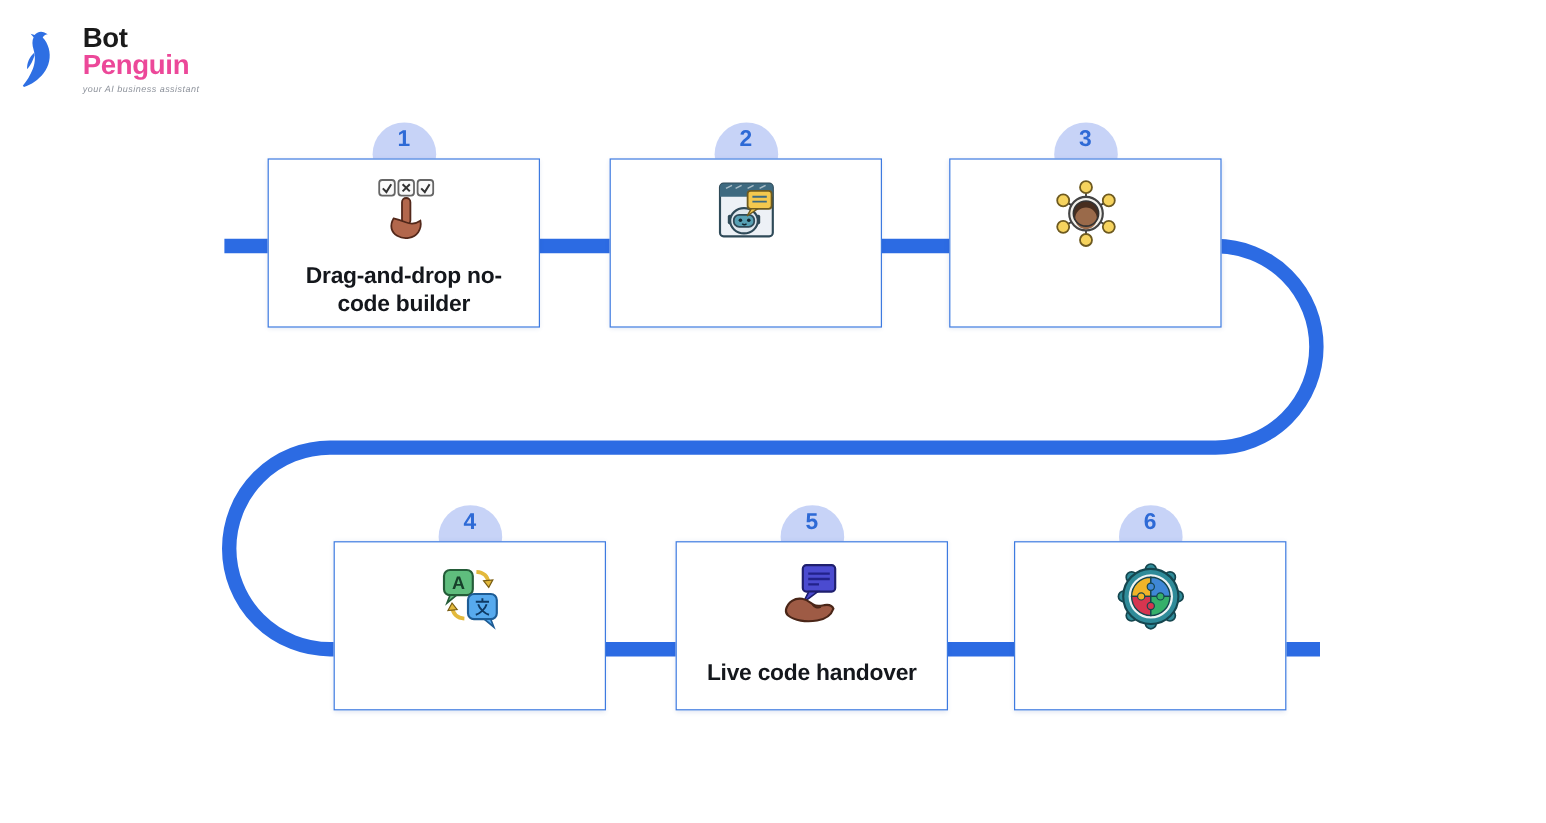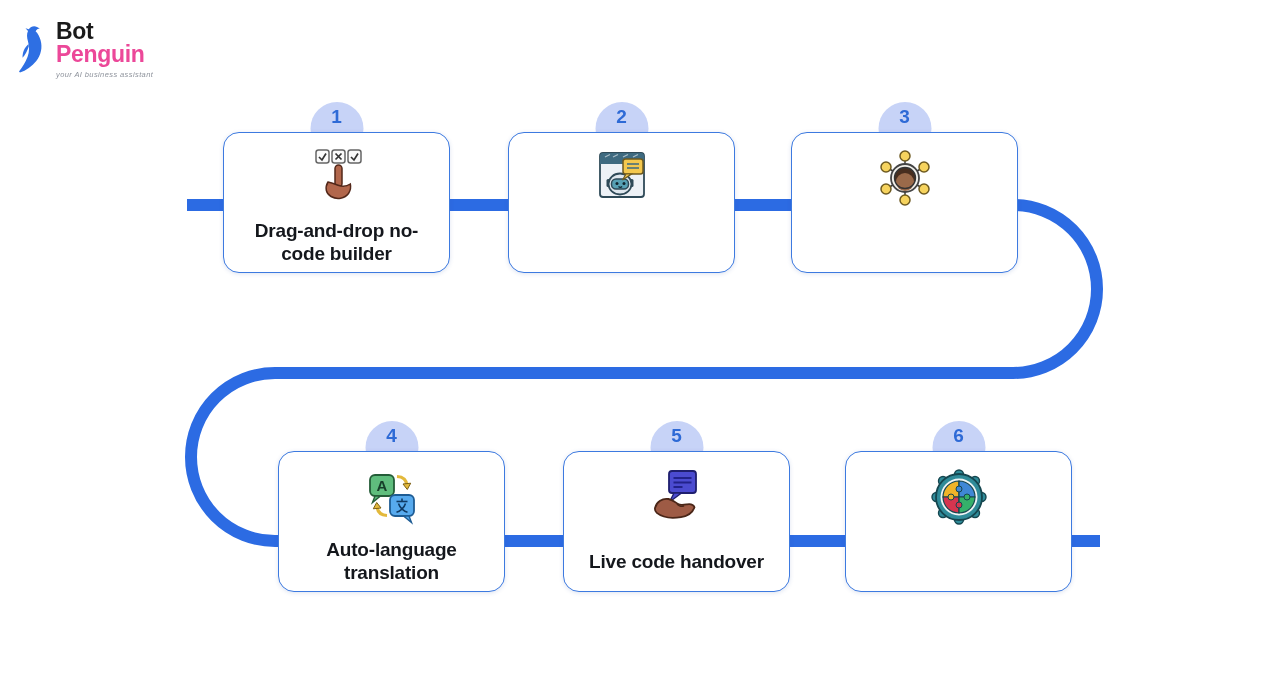--- a/index.html
+++ b/index.html
@@ -3,36 +3,36 @@
 <meta charset="utf-8">
 <style>
   html,body{margin:0;padding:0;}
   body{
     width:1288px;height:686px;background:#ffffff;position:relative;overflow:hidden;
     font-family:"Liberation Sans", sans-serif;
   }
   .stage{position:absolute;inset:0;}
   .flow-path-svg{position:absolute;left:0;top:0;z-index:0;}
   
-  .logo{position:absolute;left:16px;top:20px;display:flex;align-items:flex-start;z-index:3;}
+  .logo{position:absolute;left:16px;top:20px;display:flex;align-items:flex-start;z-index:3;gap:13px;}
   .logo-mark{width:36px;height:58px;margin-top:4px;}
   .logo-text{margin-left:4px;}
   .logo-bot{font-size:23px;font-weight:bold;color:#1a1a1a;line-height:23px;letter-spacing:-0.3px;}
   .logo-penguin{font-size:23px;font-weight:bold;color:#ec4899;line-height:23px;letter-spacing:-0.3px;}
   .logo-tagline{font-size:7.5px;font-style:italic;color:#8d929b;margin-top:4px;letter-spacing:0.4px;}
   
   .card{position:absolute;width:227px;height:141px;z-index:1;}
   .badge{
     position:absolute;left:50%;top:-30px;transform:translateX(-50%);
     width:53px;height:53px;border-radius:50%;background:#c7d3f7;
     display:flex;justify-content:center;align-items:flex-start;box-sizing:border-box;padding-top:4px;
     color:#2e6ad6;font-weight:bold;font-size:19px;z-index:0;
   }
   .card-body{
-    position:absolute;inset:0;background:#ffffff;border:1.5px solid #3d7ae0;border-radius:16px;
+    position:absolute;inset:0;background:#ffffff;border:1.5px solid #3d7ae0;border-radius:0;
     z-index:1;box-shadow:0 1px 4px rgba(50,90,170,0.16);
   }
   .icon-box{position:absolute;top:14px;left:0;right:0;display:flex;justify-content:center;}
   .card-label{
     position:absolute;left:8px;right:8px;top:84px;bottom:5px;
     display:flex;align-items:center;justify-content:center;text-align:center;
     font-weight:bold;font-size:19px;line-height:23px;color:#14171c;
     white-space:pre-line;letter-spacing:-0.2px;
   }
 </style>
@@ -153,22 +153,20 @@
             <path d="M33.5 33.5 h11"></path>
             <path d="M42.5 35.5 c-1.2 4.2 -5.5 7.8 -9 8.8"></path>
             <path d="M35.5 35.5 c1.2 4.2 5.5 7.8 9 8.8"></path>
           </g>
           <path d="M34 8.5 c6 0.3 9.5 3.8 10 9" fill="none" stroke="#e3b93c" stroke-width="3.2"></path>
           <path d="M40 16 l4.3 5.5 l3.4 -6.3 z" fill="#e3b93c" stroke="#7a5e14" stroke-width="1"></path>
           <path d="M24 47.5 c-6 -0.3 -9.5 -3.8 -10 -9" fill="none" stroke="#e3b93c" stroke-width="3.2"></path>
           <path d="M18 40 l-4.3 -5.5 l-3.4 6.3 z" fill="#e3b93c" stroke="#7a5e14" stroke-width="1"></path>
         </svg>
       </div>
-      <div class="card-label">Auto-language
-translation</div>
     </div>
   </div>
 
   <div class="card" style="left:563px;top:451px;">
     <div class="badge">
       <span>5</span>
     </div>
     <div class="card-body">
       <div class="icon-box">
         <svg width="62" height="62" viewBox="0 0 62 60">

